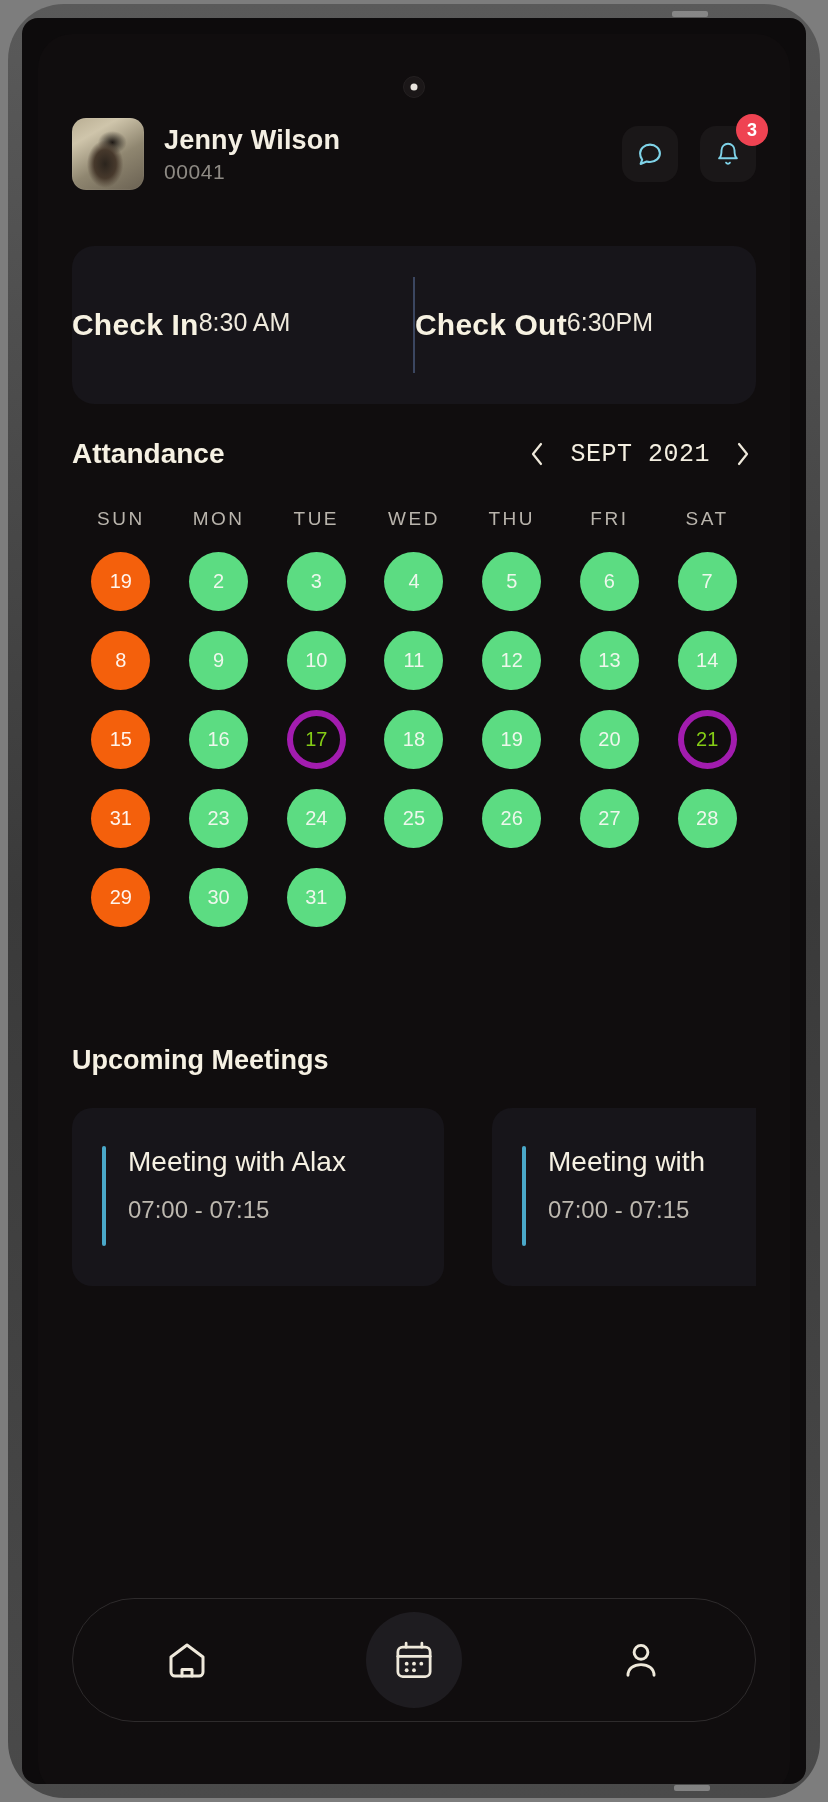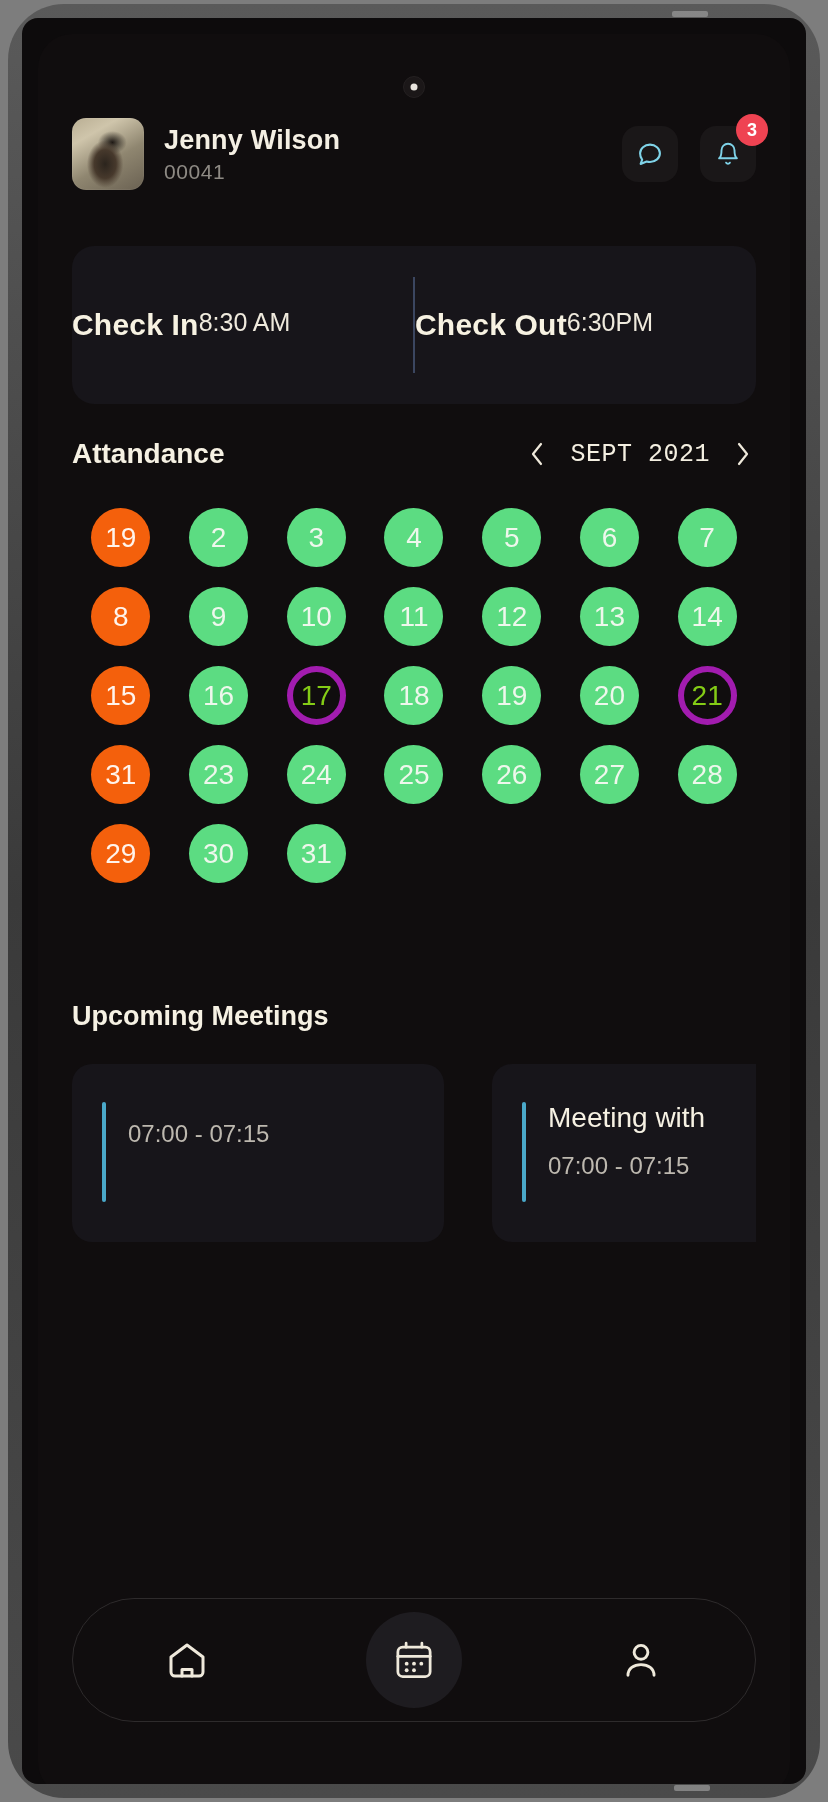--- a/index.html
+++ b/index.html
@@ -172,21 +172,21 @@
     display: grid; grid-template-columns: repeat(7, 1fr);
     margin-bottom: 20px;
   }
   .day-cell {
     display: flex; align-items: center; justify-content: center;
   }
   .day {
     width: 59px; height: 59px;
     border-radius: 50%;
     display: flex; align-items: center; justify-content: center;
-    font-size: 28px;
+    font-size: 20px;
     color: #f1ece0;
   }
   .day.green  { background: #5cdc82; color: #eef7ec; }
   .day.orange { background: #f4600c; color: #fff4ec; }
   .day.outline {
     background: transparent;
     border: 6px solid #a21caf;
     color: #84cc16;
   }
 
@@ -311,20 +311,29 @@
             <div id="month-label">SEPT 2021</div>
             <div class="chev">
               <svg width="16" height="26" viewBox="0 0 16 26" fill="none" stroke="#efe9db" stroke-width="2.2" stroke-linecap="round" stroke-linejoin="round">
                 <path d="M4 3l8 10-8 10"></path>
               </svg>
             </div>
           </div>
         </div>
 
         <div id="calendar">
+          <div id="weekday-row">
+              <div class="weekday">SUN</div>
+              <div class="weekday">MON</div>
+              <div class="weekday">TUE</div>
+              <div class="weekday">WED</div>
+              <div class="weekday">THU</div>
+              <div class="weekday">FRI</div>
+              <div class="weekday">SAT</div>
+            </div>
           <div id="weeks-container">
               <div class="week-row">
                 <div class="day-cell">
                   <div class="day orange">19</div>
                 </div>
                 <div class="day-cell">
                   <div class="day green">2</div>
                 </div>
                 <div class="day-cell">
                   <div class="day green">3</div>
@@ -427,20 +436,21 @@
                 <div class="day-cell"></div>
               </div>
             </div>
         </div>
 
         <div id="meetings-title">Upcoming Meetings</div>
         <div id="meetings-row">
             <div class="meeting-card">
               <div class="meeting-accent"></div>
               <div class="meeting-body">
+                <div class="meeting-name">Meeting with Alax</div>
                 <div class="meeting-time">07:00 - 07:15</div>
               </div>
             </div>
             <div class="meeting-card">
               <div class="meeting-accent"></div>
               <div class="meeting-body">
                 <div class="meeting-name">Meeting with</div>
                 <div class="meeting-time">07:00 - 07:15</div>
               </div>
             </div>

